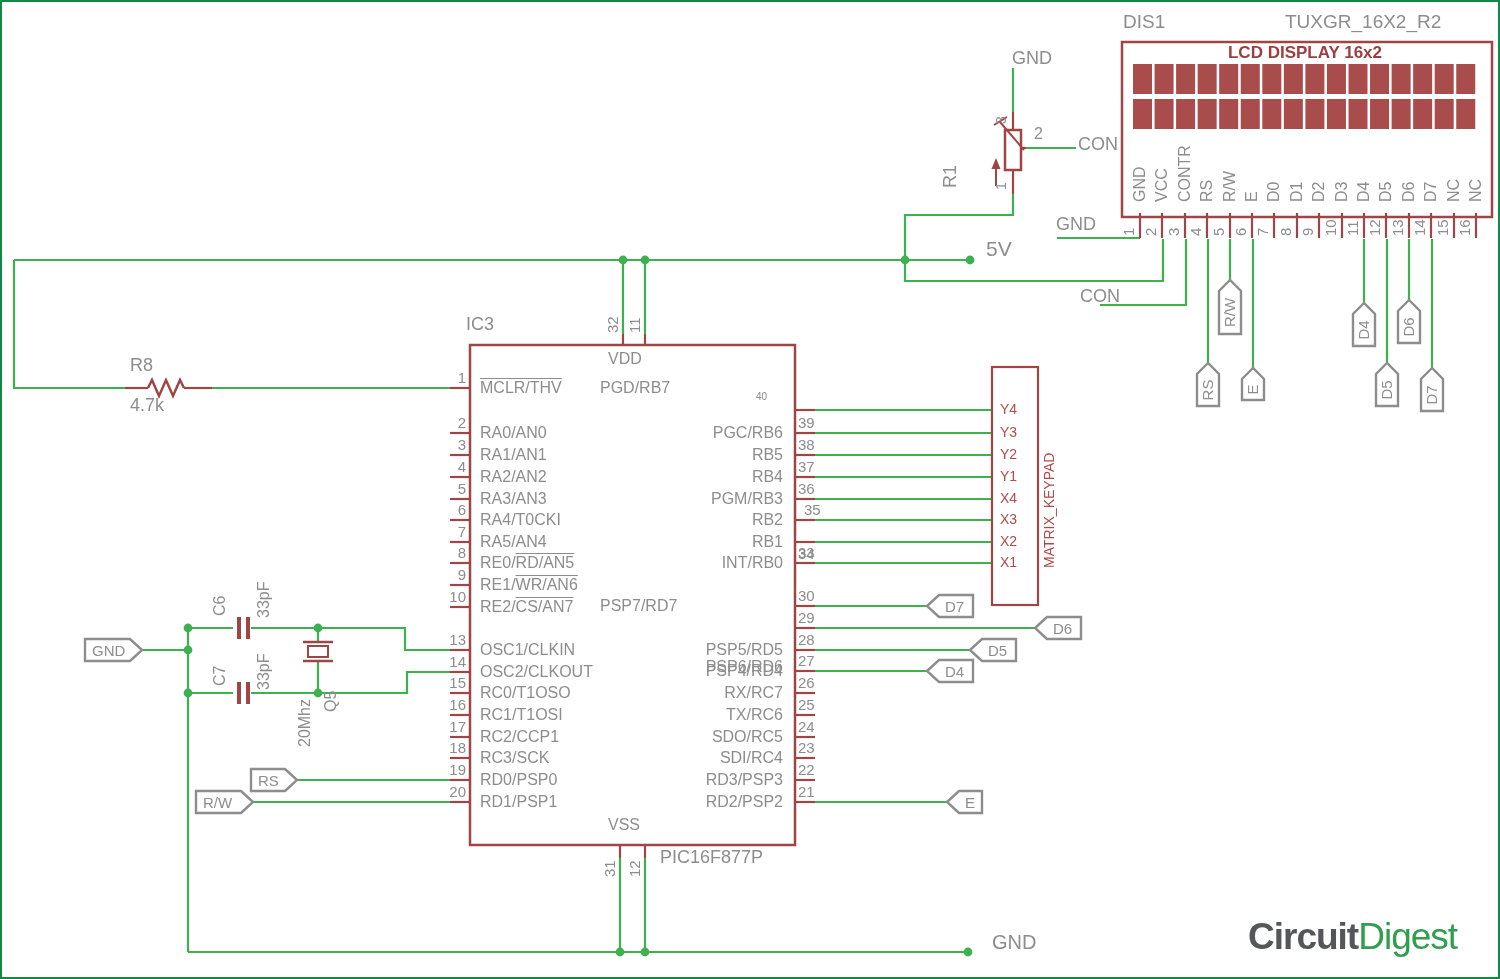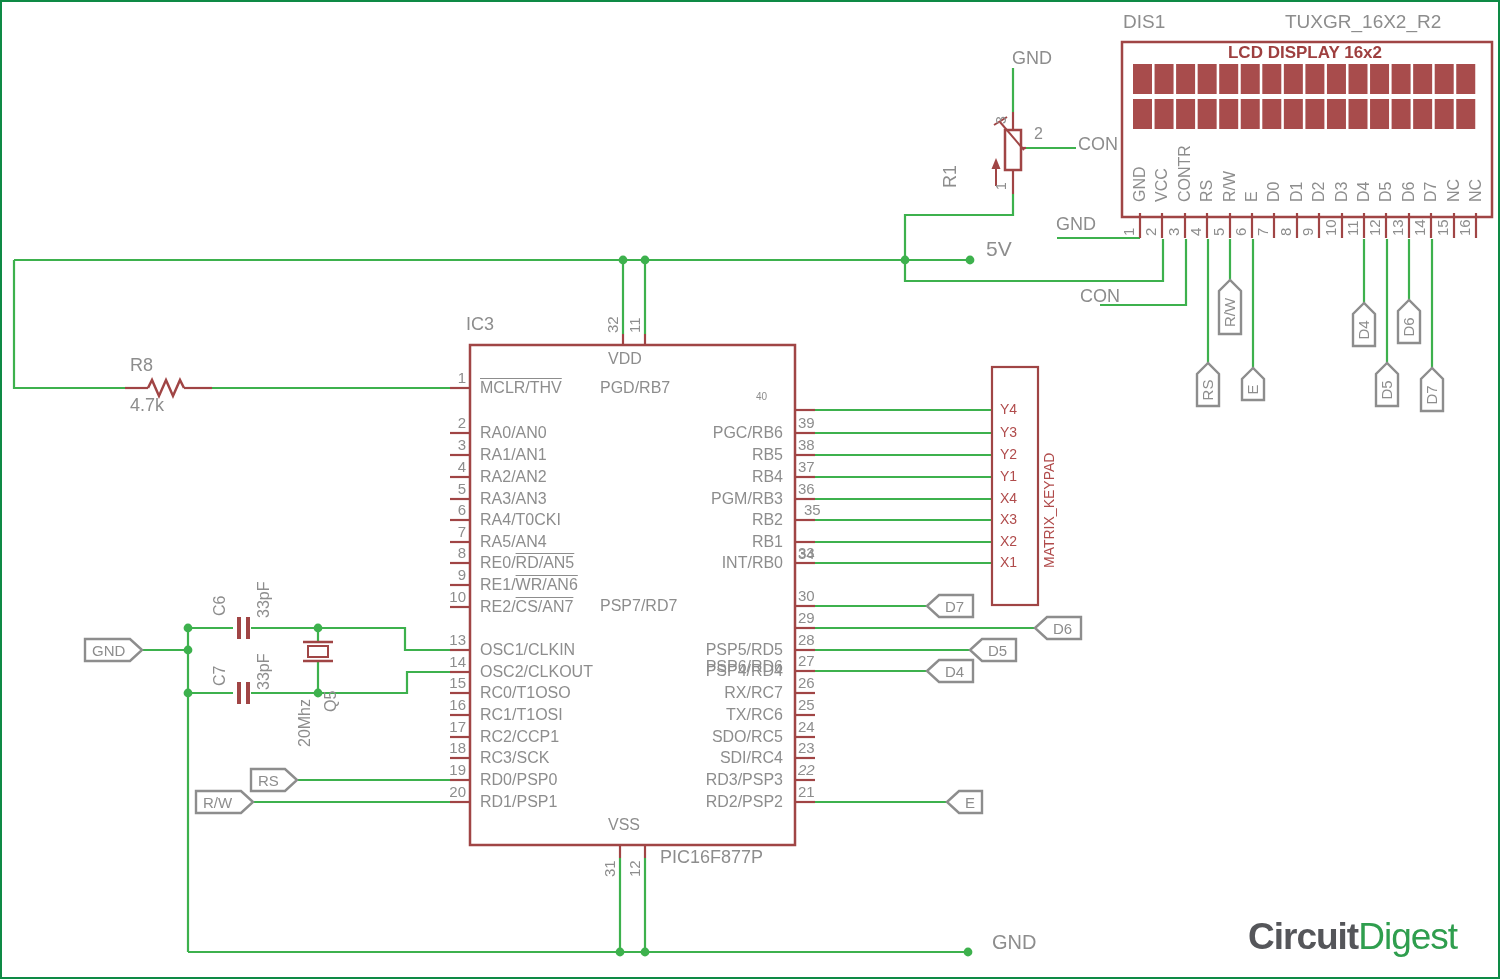--- a/index.html
+++ b/index.html
@@ -338,21 +338,21 @@
 <div class="lbl" style="left: 798px; top: 653px; font-size: 15px;">27</div>
 <div class="pname" style="left: 600px; top: 662px; width: 183px; text-align: right;"><span>PSP4/RD4</span></div>
 <div class="lbl" style="left: 798px; top: 675px; font-size: 15px;">26</div>
 <div class="pname" style="left: 600px; top: 684px; width: 183px; text-align: right;"><span>RX/RC7</span></div>
 <div class="lbl" style="left: 798px; top: 697px; font-size: 15px;">25</div>
 <div class="pname" style="left: 600px; top: 706px; width: 183px; text-align: right;"><span>TX/RC6</span></div>
 <div class="lbl" style="left: 798px; top: 719px; font-size: 15px;">24</div>
 <div class="pname" style="left: 600px; top: 728px; width: 183px; text-align: right;"><span>SDO/RC5</span></div>
 <div class="lbl" style="left: 798px; top: 740px; font-size: 15px;">23</div>
 <div class="pname" style="left: 600px; top: 749px; width: 183px; text-align: right;"><span>SDI/RC4</span></div>
-<div class="lbl" style="left: 798px; top: 762px; font-size: 15px; font-style: italic;">22</div>
+<div class="lbl" style="left: 798px; top: 762px; font-size: 15px;">22</div>
 <div class="pname" style="left: 600px; top: 771px; width: 183px; text-align: right;"><span>RD3/PSP3</span></div>
 <div class="lbl" style="left: 798px; top: 784px; font-size: 15px;">21</div>
 <div class="pname" style="left: 600px; top: 793px; width: 183px; text-align: right;"><span>RD2/PSP2</span></div>
 <div class="lbl vt" style="left: 605px; top: 333px; font-size: 15px;">32</div>
 <div class="lbl vt" style="left: 627px; top: 333px; font-size: 15px;">11</div>
 <div class="lbl vt" style="left: 602px; top: 877px; font-size: 15px;">31</div>
 <div class="lbl vt" style="left: 627px; top: 877px; font-size: 15px;">12</div>
 <div class="lbl vt" style="left: 1121px; top: 236px; font-size: 15px;">1</div>
 <div class="lbl vt" style="left: 1132px; top: 202px; font-size: 16px;">GND</div>
 <div class="lbl vt" style="left: 1143px; top: 236px; font-size: 15px;">2</div>

